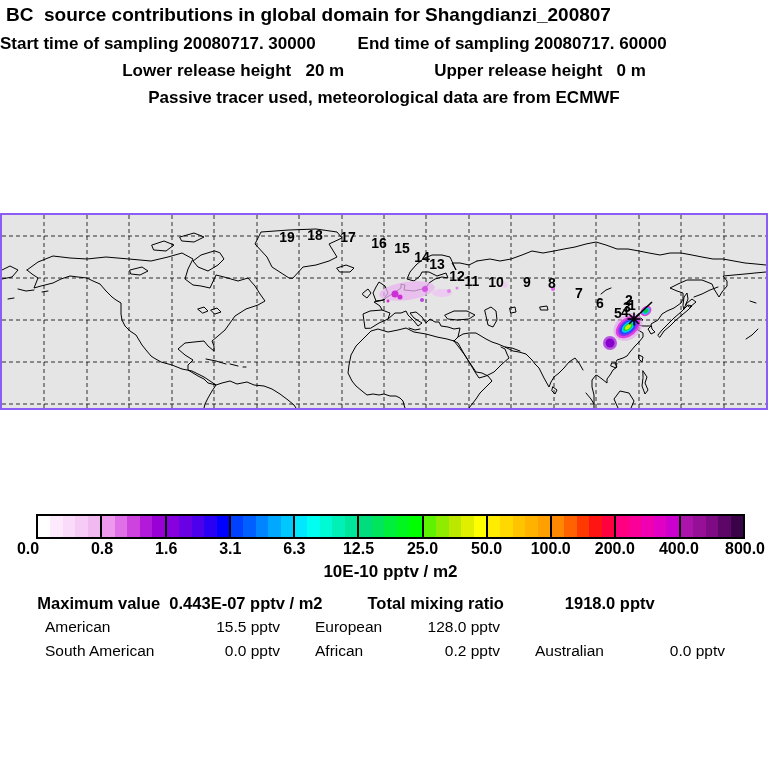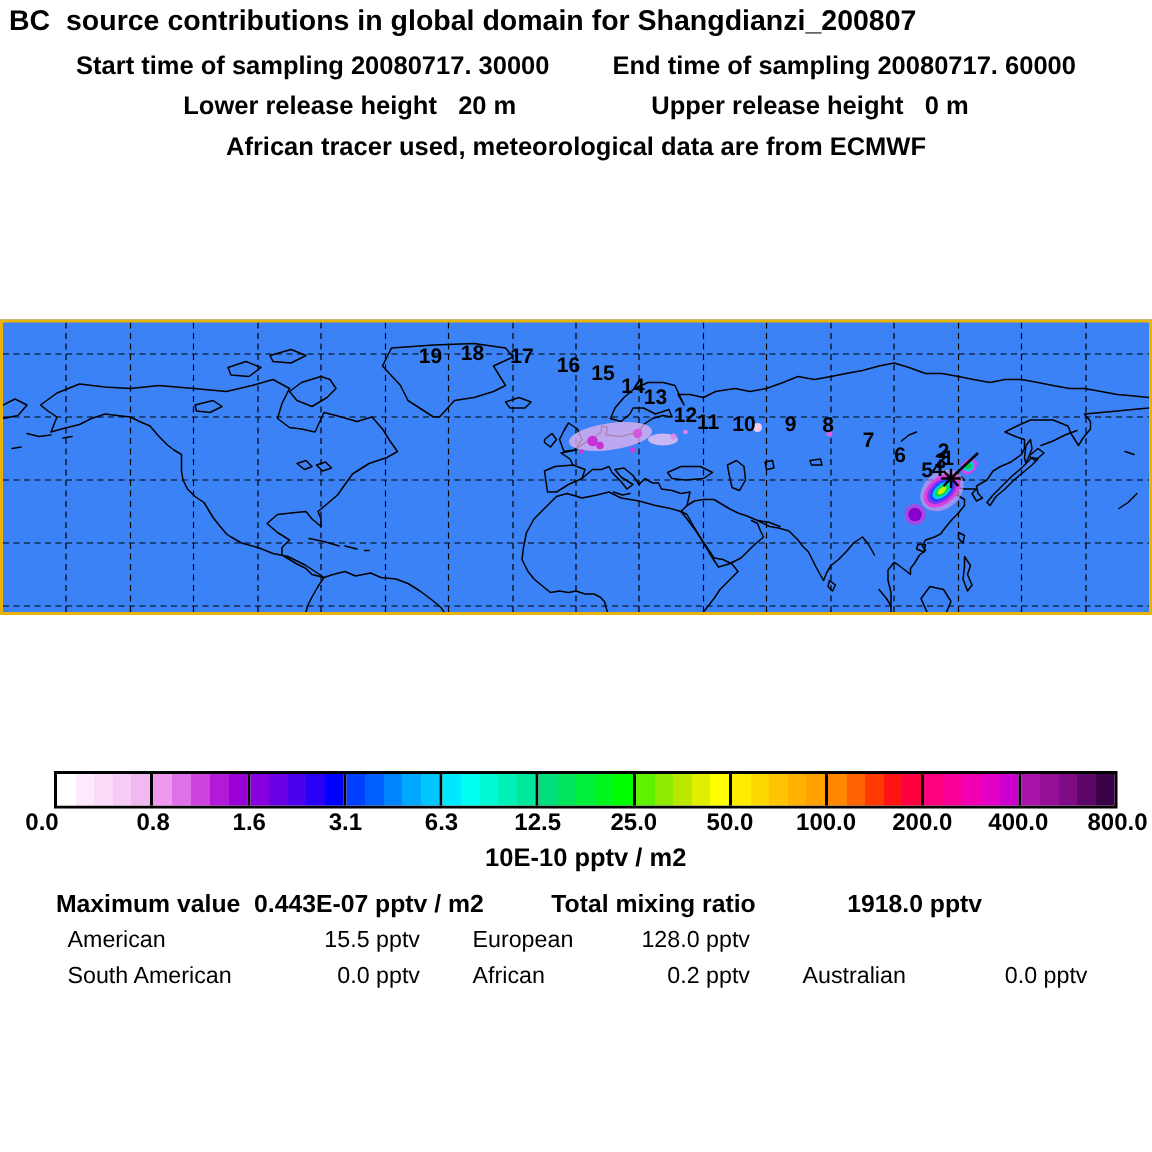--- a/index.html
+++ b/index.html
@@ -1,23 +1,23 @@
 <!DOCTYPE html>
 <html><head>
 <meta charset="utf-8">
 <style>
   html,body{margin:0;padding:0;background:#fff;}
   .page{position:relative;width:768px;height:768px;background:#fff;overflow:hidden;
         font-family:"Liberation Sans", sans-serif;color:#000;}
   .hdr{position:absolute;white-space:pre;font-weight:bold;}
   .title{left:6px;top:4px;font-size:19px;}
-  .row2{left:0;top:34px;width:768px;display:flex;justify-content:center;gap:42px;font-size:17px;}
+  .row2{left:0;top:34px;width:768px;display:flex;gap:42px;font-size:17px;}
   .row3{left:0;top:61px;width:768px;display:flex;justify-content:center;gap:90px;font-size:17px;}
   .row4{left:0;top:88px;width:768px;text-align:center;font-size:17px;}
-  .map-frame{position:absolute;left:0px;top:213px;width:764px;height:193px;border:2px solid #eab308;background:#3b82f6;}
+  .map-frame{position:absolute;left:0px;top:213px;width:764px;height:193px;border:2px solid #8b5cf6;background:#e5e5e5;}
   .map-frame svg{display:block;}
   .cbar{position:absolute;left:36px;top:514px;width:705px;height:21px;border:2px solid #000;display:flex;}
   .cbar .seg{height:100%;flex:1 1 0;border-right:2px solid #000;}
   .cbar .seg:last-child{border-right:none;}
   .cb-ticks{position:absolute;left:0;top:540px;width:768px;height:20px;font-weight:bold;font-size:16px;}
   .cb-ticks span{position:absolute;transform:translateX(-50%);white-space:nowrap;}
   .cb-caption{position:absolute;left:36px;top:562px;width:709px;text-align:center;font-weight:bold;font-size:17px;}
   .stats1{position:absolute;left:0;top:594px;width:692px;display:flex;justify-content:center;
           gap:45px;font-weight:bold;font-size:16.5px;white-space:pre;}
   .stats1 .gapbig{margin-left:16px;}
@@ -33,21 +33,21 @@
 
   <div class="hdr title">BC  source contributions in global domain for Shangdianzi_200807</div>
   <div class="hdr row2">
     <span>Start time of sampling 20080717. 30000</span>
     <span>End time of sampling 20080717. 60000</span>
   </div>
   <div class="hdr row3">
     <span>Lower release height   20 m</span>
     <span>Upper release height   0 m</span>
   </div>
-  <div class="hdr row4">African tracer used, meteorological data are from ECMWF</div>
+  <div class="hdr row4">Passive tracer used, meteorological data are from ECMWF</div>
 
   <div class="map-frame">
     <svg id="map-svg" width="764" height="193" viewBox="0 0 764 193">
 
       <g stroke="#000" stroke-width="0.8" stroke-dasharray="4 3" fill="none">
         <path d="M42,0V193M85,0V193M127,0V193M170,0V193M212,0V193M255,0V193M297,0V193M340,0V193M382,0V193M424,0V193M467,0V193M509,0V193M552,0V193M594,0V193M637,0V193M679,0V193M722,0V193"></path>
         <path d="M0,21H764M0,63H764M0,105H764M0,147H764M0,189H764"></path>
       </g>
 
       <g stroke="#000" stroke-width="1" fill="none" stroke-linejoin="round" stroke-linecap="round">

